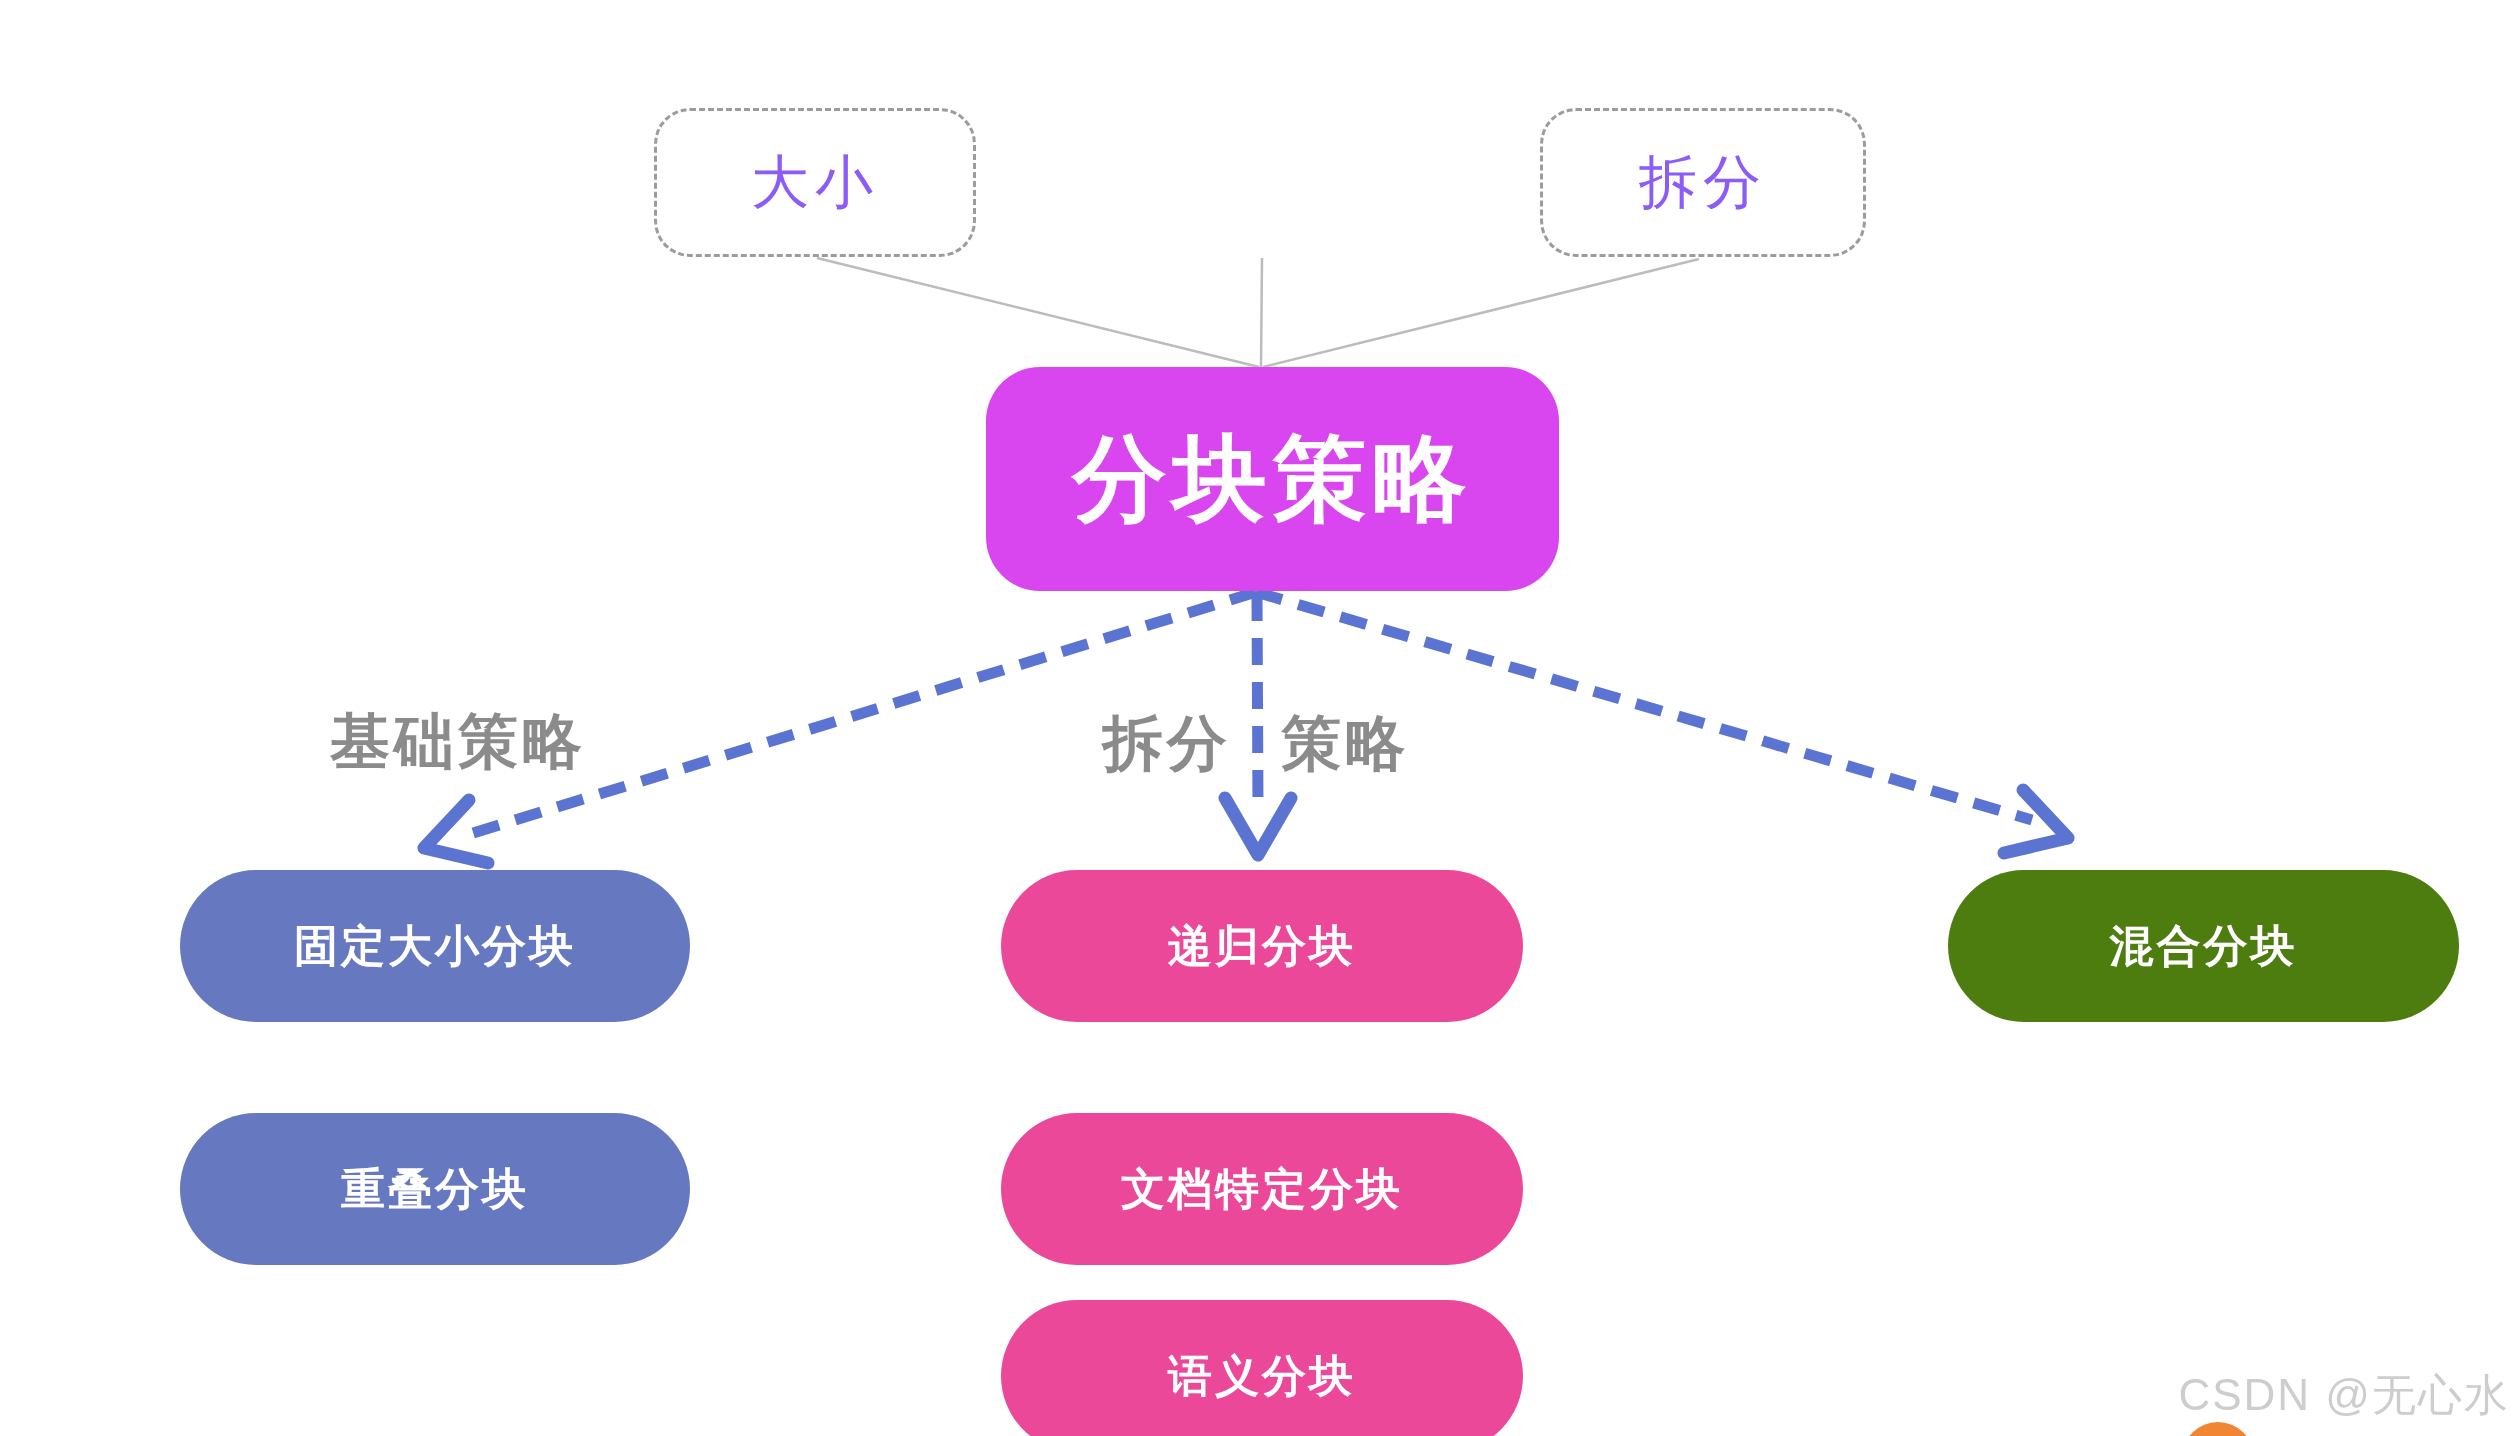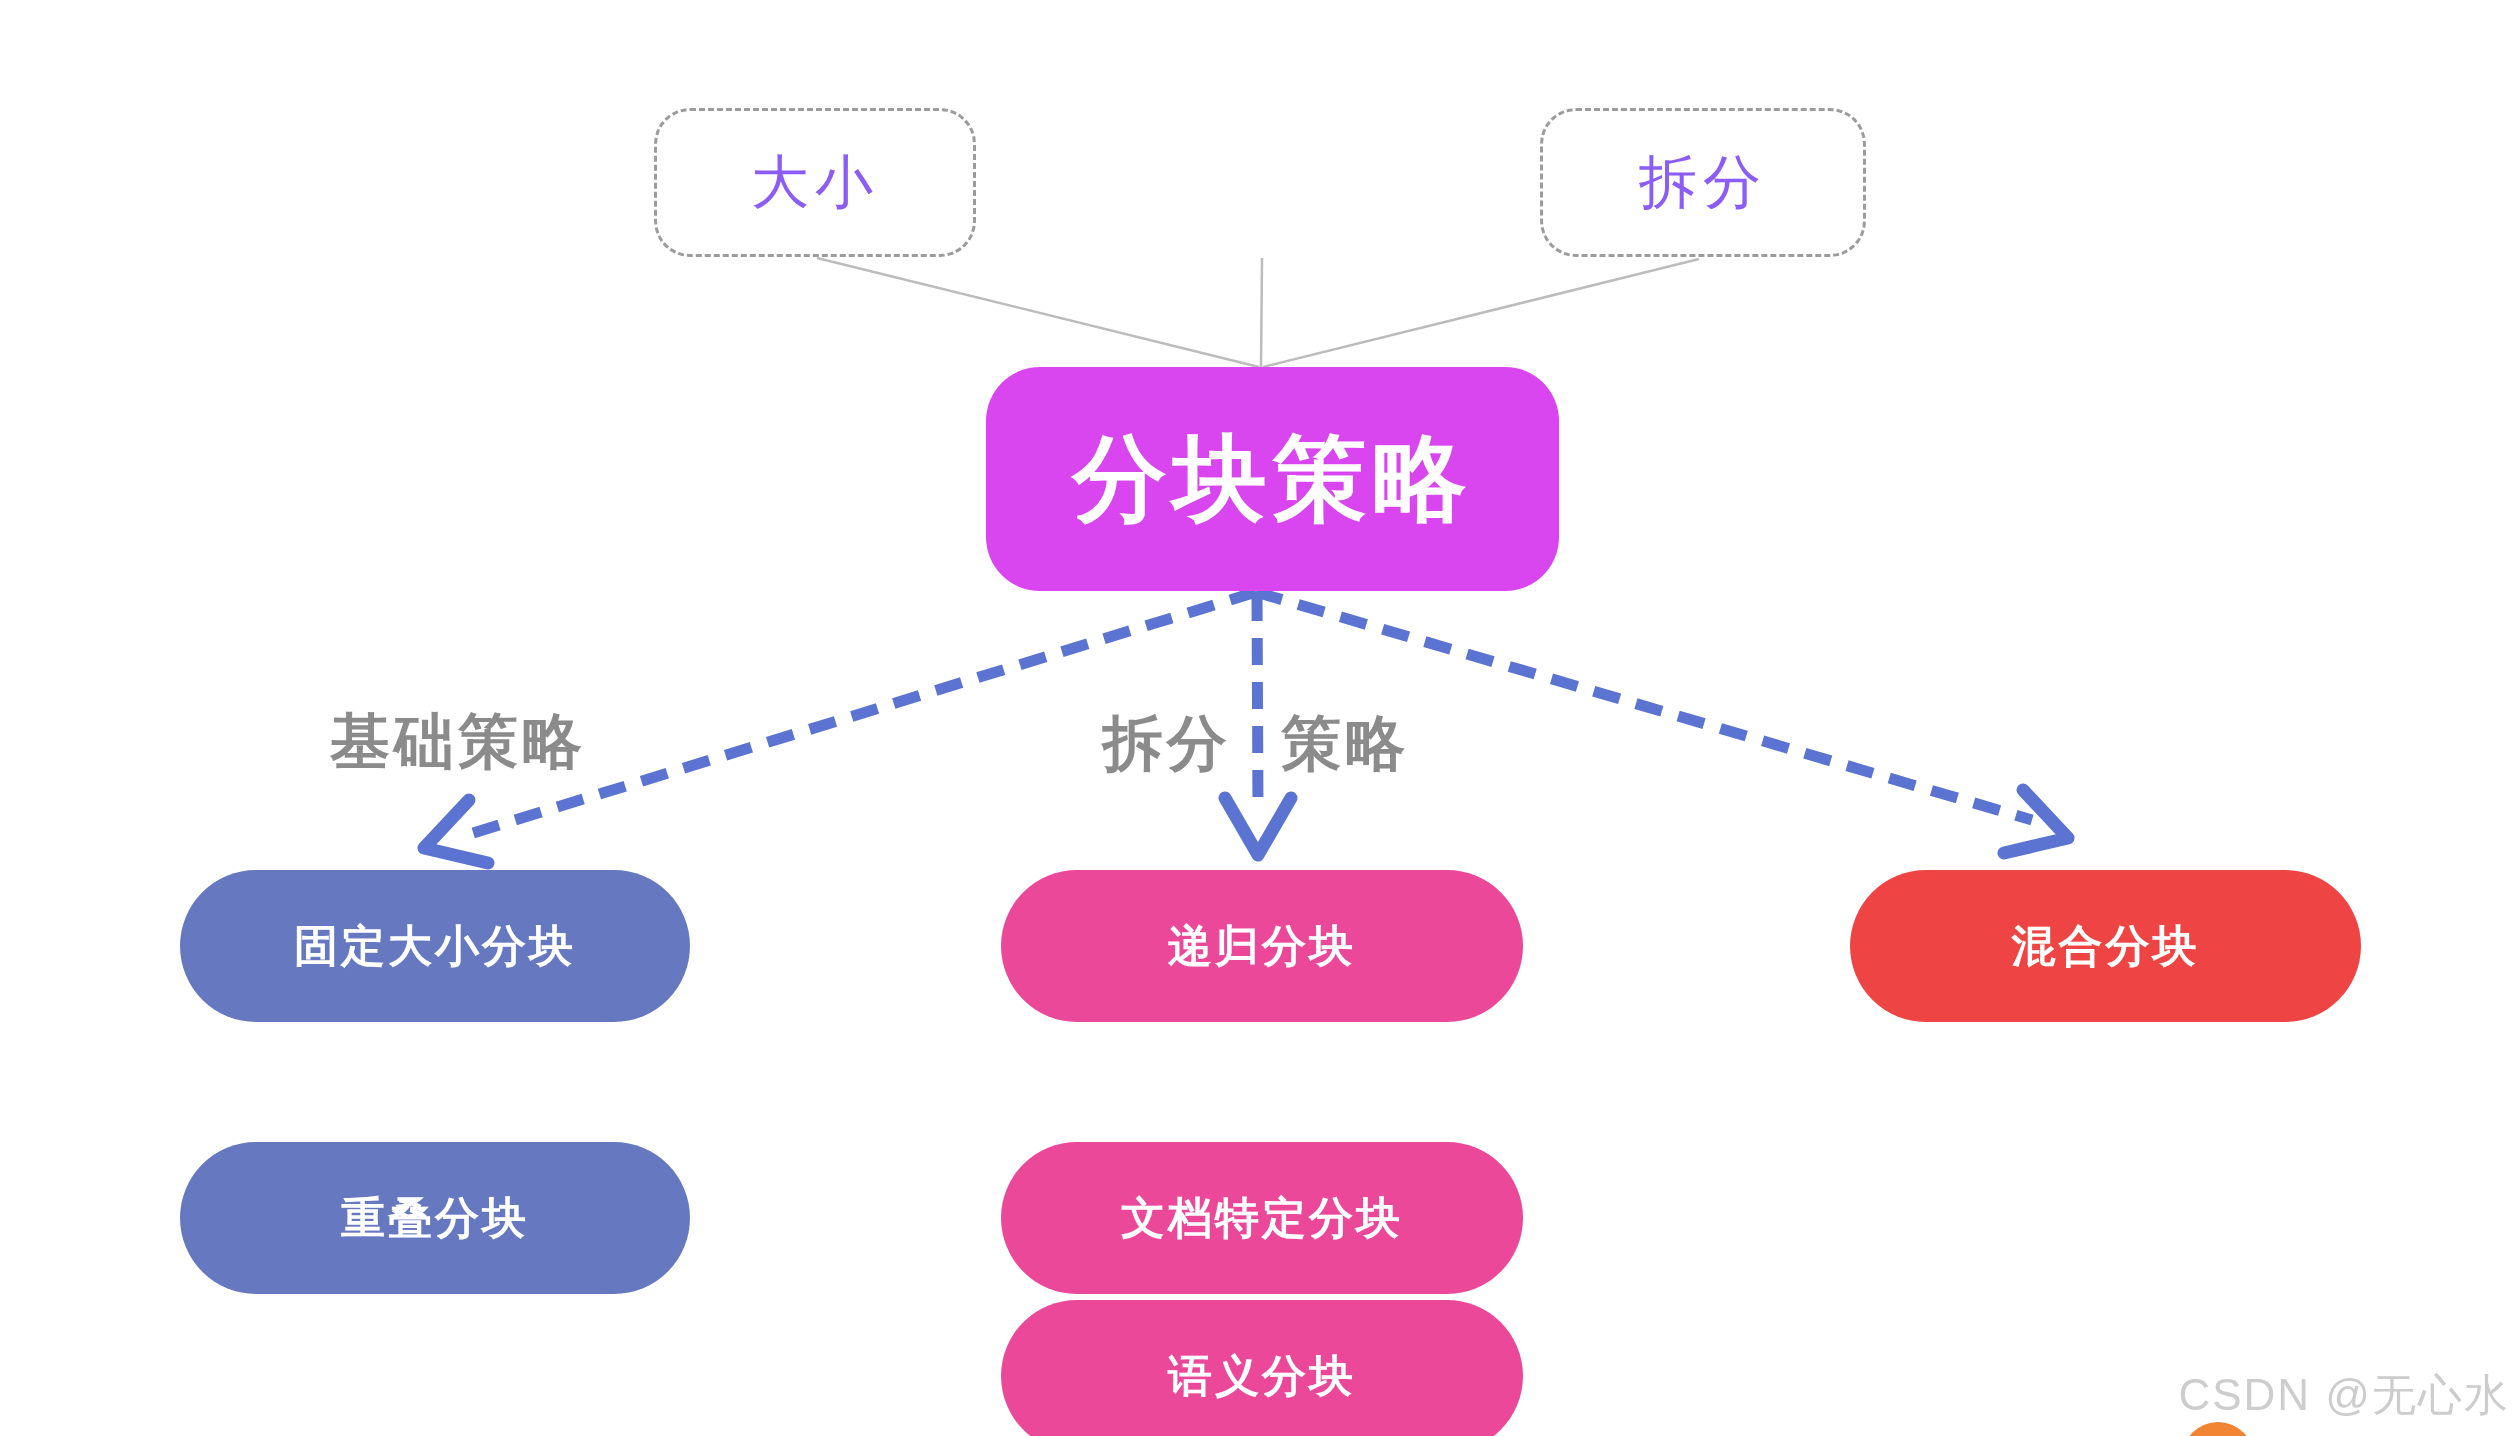--- a/index.html
+++ b/index.html
@@ -50,23 +50,23 @@
 
   
   .node{
     position:absolute;height:152px;
     border-radius:76px;
     display:flex;align-items:center;justify-content:center;
     color:#ffffff;font-size:44px;font-weight:700;letter-spacing:3px;
   }
   .node--basic{background:#6678c0;left:180px;width:510px;}
   .node--split{background:#ec4899;left:1001px;width:522px;}
-  .node--hybrid{background:#ef4444;left:1850px;width:511px;}
+  .node--hybrid{background:#4d7c0f;left:1948px;width:511px;}
   .row-1{top:870px;}
-  .row-2{top:1142px;}
+  .row-2{top:1113px;}
   .row-3{top:1300px;}
 
   
   .watermark{
     position:absolute;left:2040px;top:1366px;width:470px;
     text-align:right;
     font-size:44px;color:#cdcdcd;letter-spacing:2px;
   }
   .orange-dot{
     position:absolute;left:2182px;top:1422px;width:72px;height:72px;

